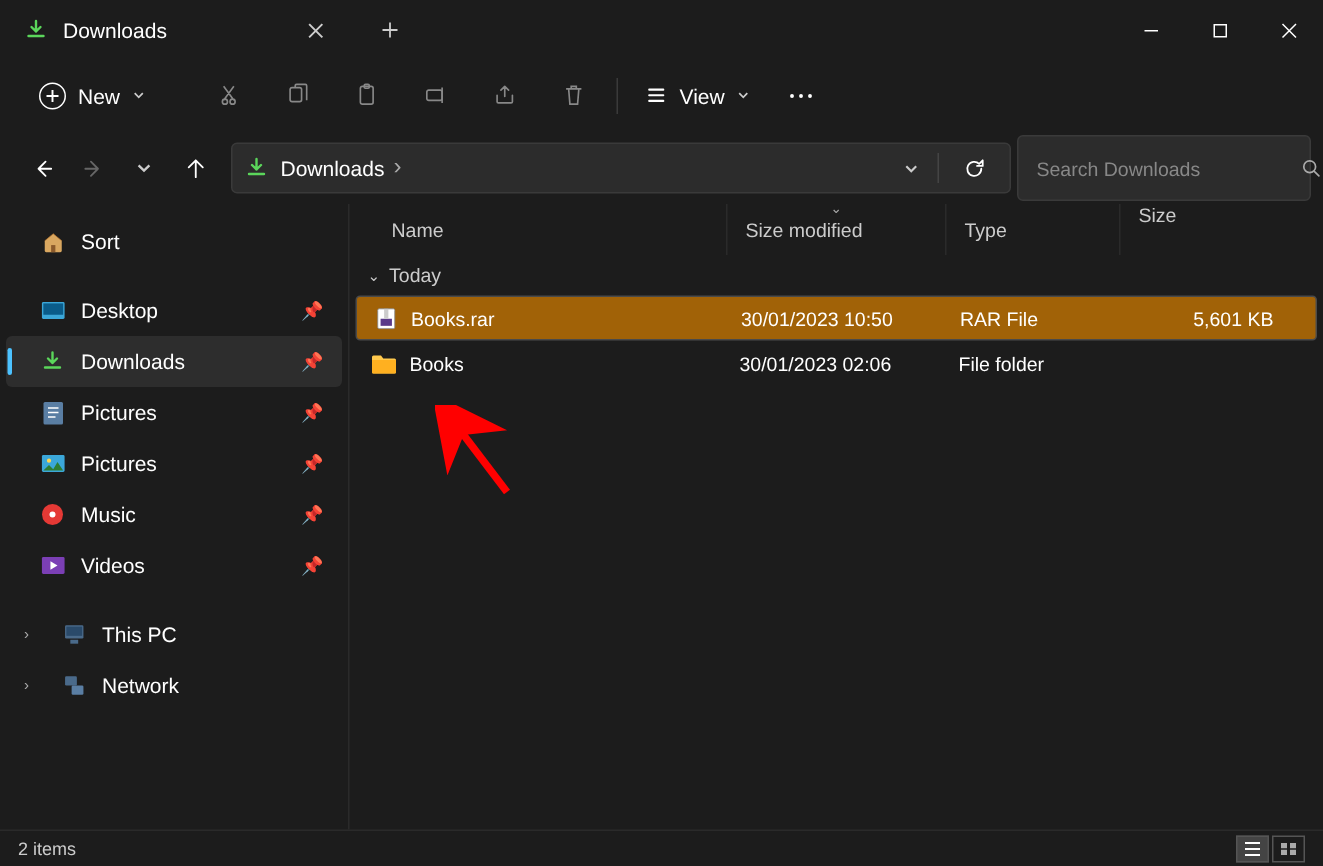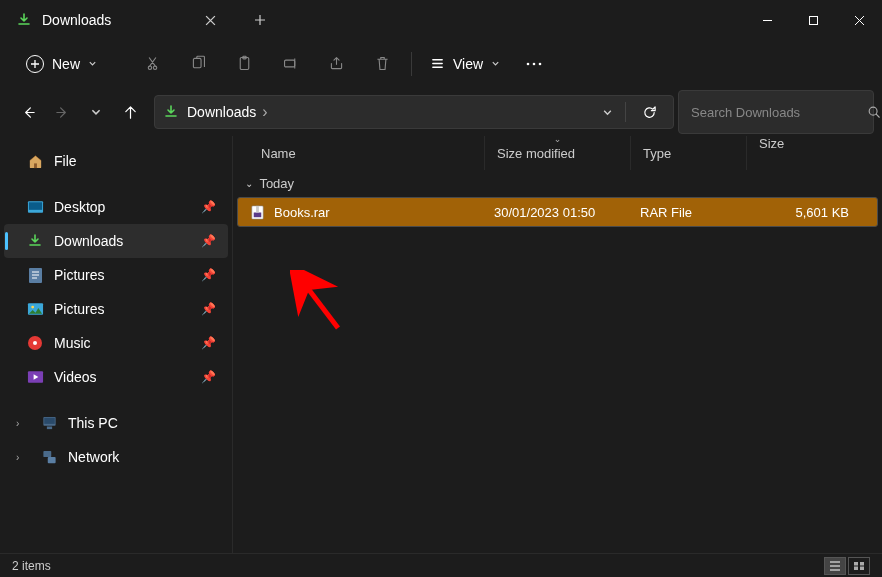--- a/index.html
+++ b/index.html
@@ -250,21 +250,21 @@
 <div class="main">
   <div class="sidebar">
     <div class="side-item no-chev">
       <span class="side-icon">
           <svg width="17" height="17" viewBox="0 0 18 18">
             <path d="M3 8l6-5 6 5v7a1 1 0 01-1 1H4a1 1 0 01-1-1V8z" fill="#d9a760"></path>
             <path d="M3 8l6-5 6 5" stroke="#b0702c" stroke-width="0.5" fill="none"></path>
             <rect x="7.5" y="11" width="3" height="5" fill="#8b5a2b"></rect>
           </svg>
         </span>
-      <span>File</span>
+      <span>Sort</span>
     </div>
     <div class="side-group-gap"></div>
     <div class="side-item no-chev">
       <span class="side-icon">
           <svg width="17" height="14" viewBox="0 0 18 14">
             <rect x="1" y="1" width="16" height="12" rx="1" fill="#3ba7d9"></rect>
             <rect x="2" y="2" width="14" height="8" fill="#0a5c8a"></rect>
           </svg>
         </span>
       <span>Desktop</span>
@@ -370,23 +370,37 @@
           <span class="file-icon">
               <svg width="17" height="17" viewBox="0 0 18 18">
                 <rect x="3" y="2" width="12" height="14" rx="1" fill="#fff"></rect>
                 <rect x="3" y="2" width="12" height="14" rx="1" stroke="#888" stroke-width="0.6" fill="none"></rect>
                 <rect x="5" y="9" width="8" height="5" fill="#5a3a8a"></rect>
                 <rect x="7.5" y="2" width="3" height="7" fill="#ccc"></rect>
               </svg>
             </span>
           <span>Books.rar</span>
         </div>
-        <div class="c-date">30/01/2023 01:50</div>
+        <div class="c-date">30/01/2023 10:50</div>
         <div class="c-type">RAR File</div>
         <div class="c-size">5,601 KB</div>
+      </div>
+      <div class="row">
+        <div class="c-name">
+          <span class="file-icon">
+              <svg width="18" height="15" viewBox="0 0 18 15">
+                <path d="M1 3a1 1 0 011-1h5l1.5 2H16a1 1 0 011 1v8a1 1 0 01-1 1H2a1 1 0 01-1-1V3z" fill="#ffc94d"></path>
+                <path d="M1 5h16v8a1 1 0 01-1 1H2a1 1 0 01-1-1V5z" fill="#ffb020"></path>
+              </svg>
+            </span>
+          <span>Books</span>
+        </div>
+        <div class="c-date">30/01/2023 02:06</div>
+        <div class="c-type">File folder</div>
+        <div class="c-size"></div>
       </div>
     </div>
   </div>
 </div>
 
 <div class="statusbar">
   <span>2 items</span>
   <div class="status-spacer"></div>
   <div class="view-mode">
     <div class="vm-btn active">

